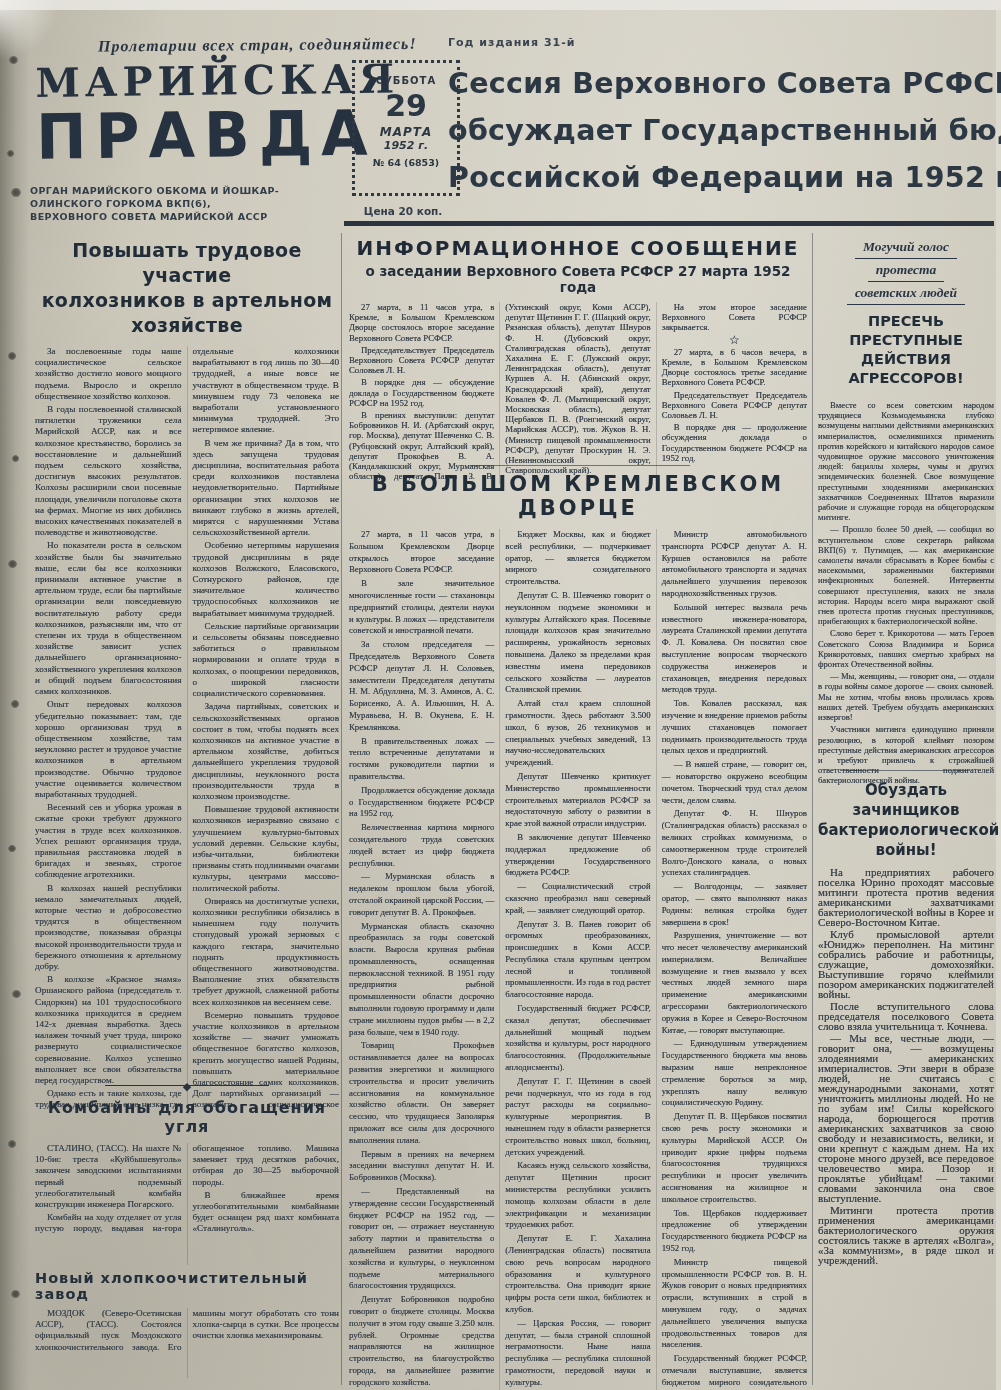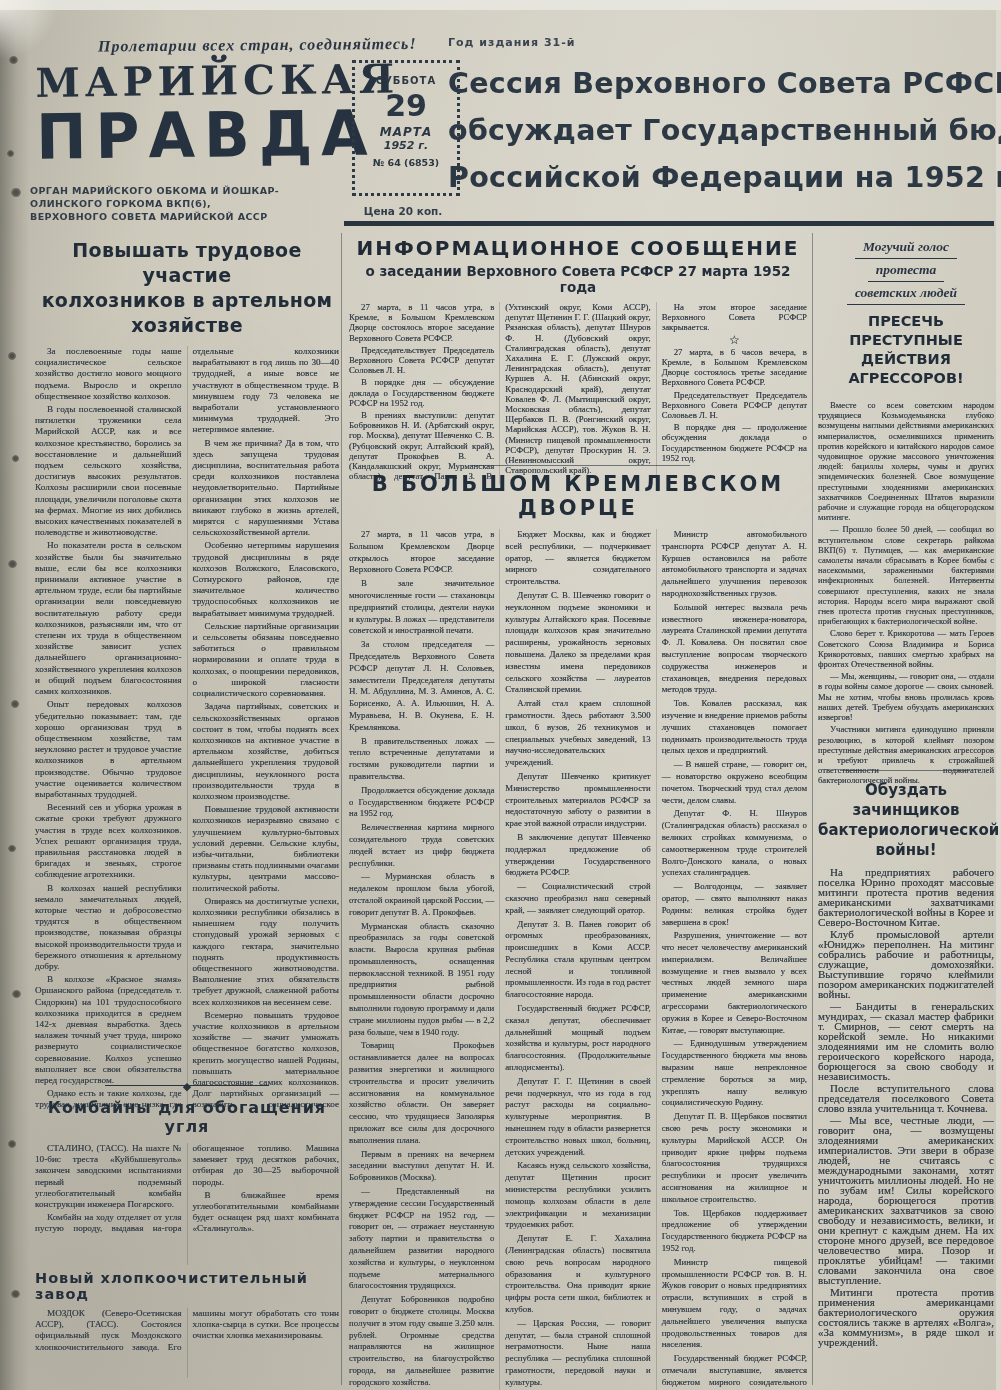--- a/index.html
+++ b/index.html
@@ -270,21 +270,20 @@
       </div>
   </section>
 
   <div class="side-rule"></div>
 
   <section class="bacterio art">
     <h3>Обуздать зачинщиков бактериологической войны!</h3>
     <div class="body">
         <p>На предприятиях рабочего поселка Юрино проходят массовые митинги протеста против ведения американскими захватчиками бактериологической войны в Корее и Северо-Восточном Китае.</p>
         <p>Клуб промысловой артели «Юнидж» переполнен. На митинг собрались рабочие и работницы, служащие, домохозяйки. Выступившие горячо клеймили позором американских поджигателей войны.</p>
-        <p>— Бандиты в генеральских мундирах, — сказал мастер фабрики т. Смирнов, — сеют смерть на корейской земле. Но никакими злодеяниями им не сломить волю героического корейского народа, борющегося за свою свободу и независимость.</p>
         <p>После вступительного слова председателя поселкового Совета слово взяла учительница т. Кочнева.</p>
         <p>— Мы все, честные люди, — говорит она, — возмущены злодеяниями американских империалистов. Эти звери в образе людей, не считаясь с международными законами, хотят уничтожить миллионы людей. Но не по зубам им! Силы корейского народа, борющегося против американских захватчиков за свою свободу и независимость, велики, и они крепнут с каждым днем. На их стороне много друзей, все передовое человечество мира. Позор и проклятье убийцам! — такими словами закончила она свое выступление.</p>
         <p>Митинги протеста против применения американцами бактериологического оружия состоялись также в артелях «Волга», «За коммунизм», в ряде школ и учреждений.</p>
       </div>
   </section>
 
   <div class="grain"></div>
 </div>
 
 </body></html>

